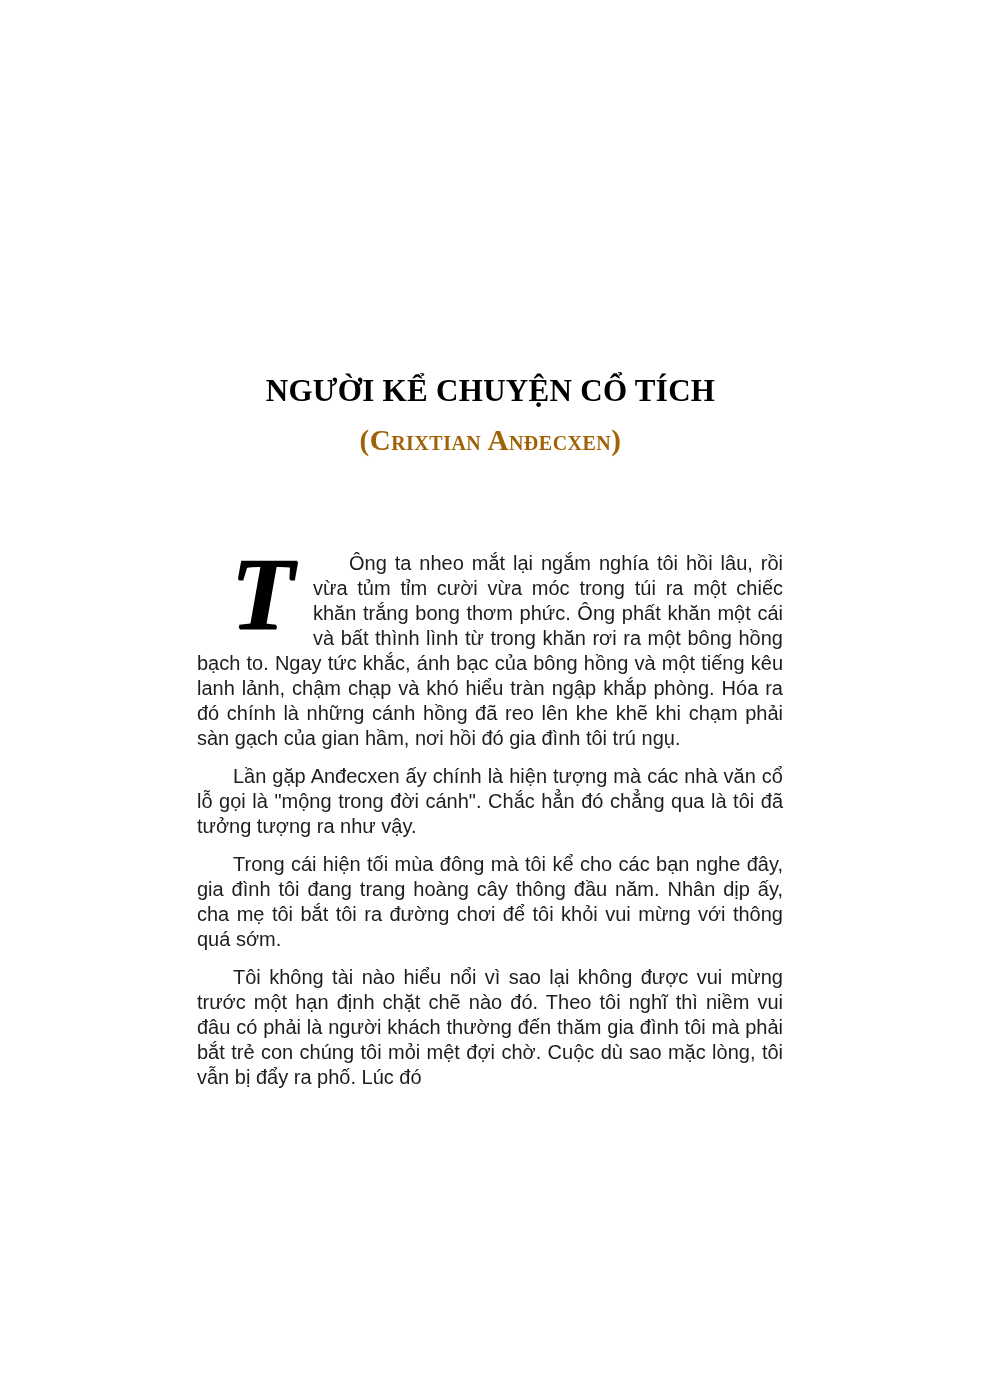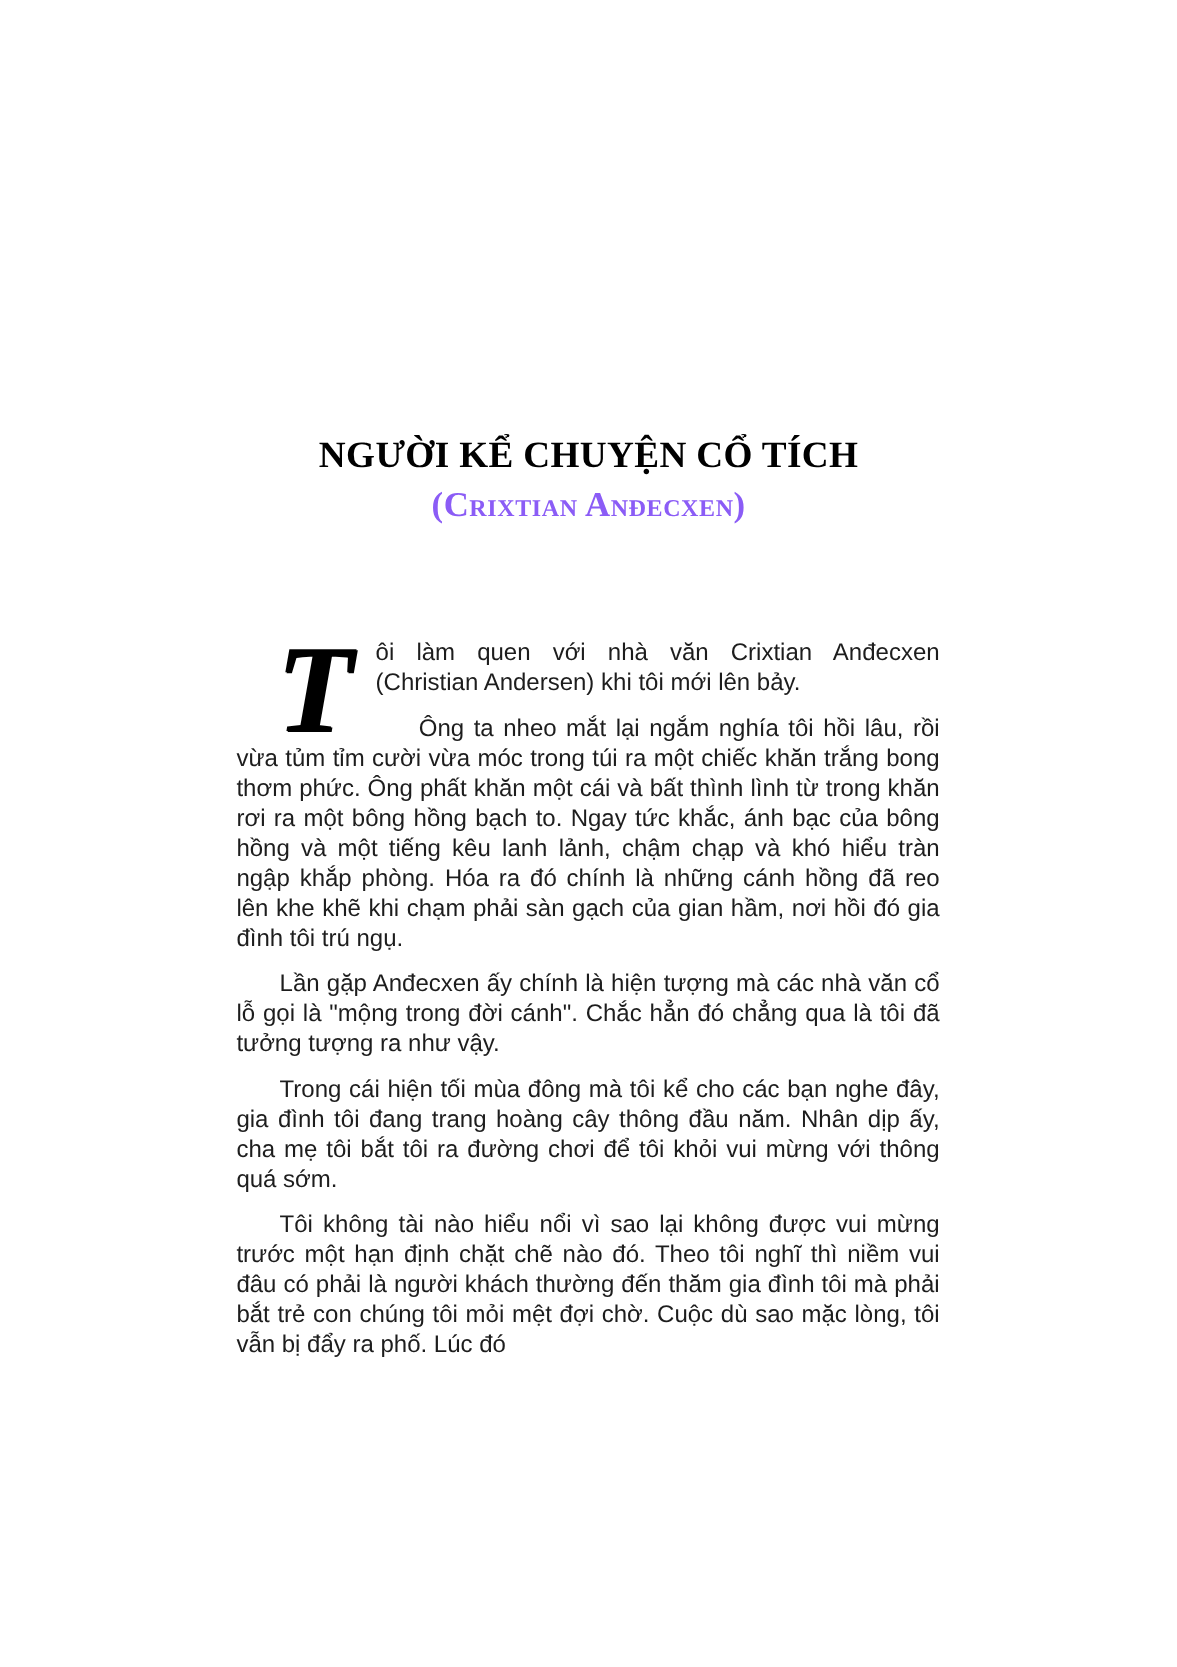--- a/index.html
+++ b/index.html
@@ -11,38 +11,38 @@
     position: relative;
     width: 981px;
     height: 1389px;
     background: #ffffff;
     box-sizing: border-box;
     padding-top: 360px;
     overflow: hidden;
     font-family: "Liberation Sans", "DejaVu Sans", sans-serif;
   }
   .chapter-title {
-    margin: 0;
+    margin: 12px;
     text-align: center;
     font-family: "Liberation Serif", "DejaVu Serif", serif;
     font-weight: 700;
     font-size: 31px;
     line-height: 38px;
     color: #000000;
     letter-spacing: 0.3px;
   }
   .chapter-subtitle {
     margin: 5px 0 0 0;
     text-align: center;
     font-family: "Liberation Serif", "DejaVu Serif", serif;
     font-weight: 700;
     font-variant: small-caps;
     font-size: 29px;
     line-height: 36px;
-    color: #8b5cf6;
+    color: #a16207;
     letter-spacing: 0.5px;
   }
   .body-text {
     width: 586px;
     margin: 93px 0 0 197px;
     font-size: 20px;
     line-height: 25px;
     color: #1d1d1d;
     text-align: justify;
   }
@@ -74,21 +74,20 @@
 <div class="page">
 
   <h1 class="chapter-title">NGƯỜI KỂ CHUYỆN CỔ TÍCH</h1>
 
   <h2 class="chapter-subtitle">(Crixtian Anđecxen)</h2>
 
   <div class="body-text">
 
     <p class="first-para">
       <span class="dropcap">T</span>
-      <span>ôi làm quen với nhà văn Crixtian Anđecxen (Christian Andersen) khi tôi mới lên bảy.</span>
     </p>
 
 
 
     <p>
       <span>Ông ta nheo mắt lại ngắm nghía tôi hồi lâu, rồi vừa tủm tỉm cười vừa móc trong túi ra một chiếc khăn trắng bong thơm phức. Ông phất khăn một cái và bất thình lình từ trong khăn rơi ra một bông hồng bạch to. Ngay tức khắc, ánh bạc của bông hồng và một tiếng kêu lanh lảnh, chậm chạp và khó hiểu tràn ngập khắp phòng. Hóa ra đó chính là những cánh hồng đã reo lên khe khẽ khi chạm phải sàn gạch của gian hầm, nơi hồi đó gia đình tôi trú ngụ.</span>
     </p>
 
     <p>
       <span>Lần gặp Anđecxen ấy chính là hiện tượng mà các nhà văn cổ lỗ gọi là "mộng trong đời cánh". Chắc hẳn đó chẳng qua là tôi đã tưởng tượng ra như vậy.</span>

